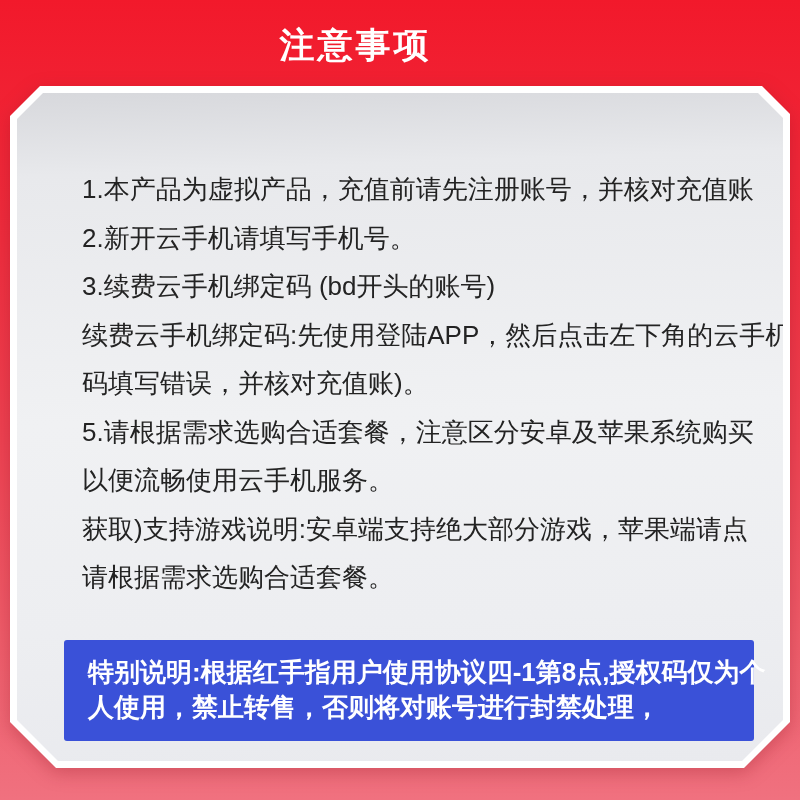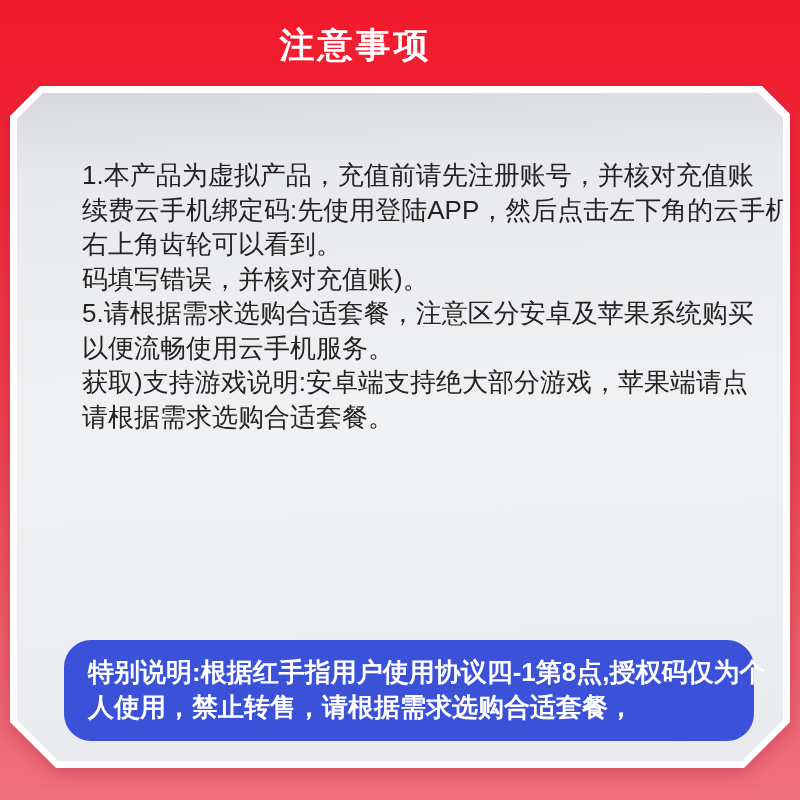--- a/index.html
+++ b/index.html
@@ -68,28 +68,29 @@
     left: 65px; top: 65px;
     width: 672px;
     color: #232323;
     font-size: 26px;
     font-weight: 400;
   }
   .notice-text .line {
     height: 34.5px;
     line-height: 34.5px;
     white-space: nowrap;
+    margin-top: 14px;
   }
 
   .special-box {
     position: absolute;
     left: 47px; top: 547px;
     width: 690px; height: 101px;
     background: #3a51d8;
-    border-radius: 27px;
+    border-radius: 3px;
     box-sizing: border-box;
     padding: 15px 0 0 24px;
   }
   .special-box .line {
     height: 35px;
     line-height: 35px;
     color: #ffffff;
     font-size: 26px;
     font-weight: 700;
     white-space: nowrap;
@@ -99,29 +100,30 @@
 <body>
 
 <div class="page-title">注意事项</div>
 
 <div class="card-shadow">
   <div class="card-outer">
     <div class="card-inner">
 
       <div class="notice-text">
           <div class="line">1.本产品为虚拟产品，充值前请先注册账号，并核对充值账</div>
+          <div class="line">2.新开云手机请填写手机号。</div>
+          <div class="line">3.续费云手机绑定码 (bd开头的账号)</div>
           <div class="line">续费云手机绑定码:先使用登陆APP，然后点击左下角的云手机</div>
-          <div class="line">右上角齿轮可以看到。</div>
           <div class="line">码填写错误，并核对充值账)。</div>
           <div class="line">5.请根据需求选购合适套餐，注意区分安卓及苹果系统购买</div>
           <div class="line">以便流畅使用云手机服务。</div>
           <div class="line">获取)支持游戏说明:安卓端支持绝大部分游戏，苹果端请点</div>
           <div class="line">请根据需求选购合适套餐。</div>
         </div>
 
       <div class="special-box">
           <div class="line">特别说明:根据红手指用户使用协议四-1第8点,授权码仅为个</div>
-          <div class="line">人使用，禁止转售，请根据需求选购合适套餐，</div>
+          <div class="line">人使用，禁止转售，否则将对账号进行封禁处理，</div>
         </div>
 
     </div>
   </div>
 </div>
 
 </body></html>

